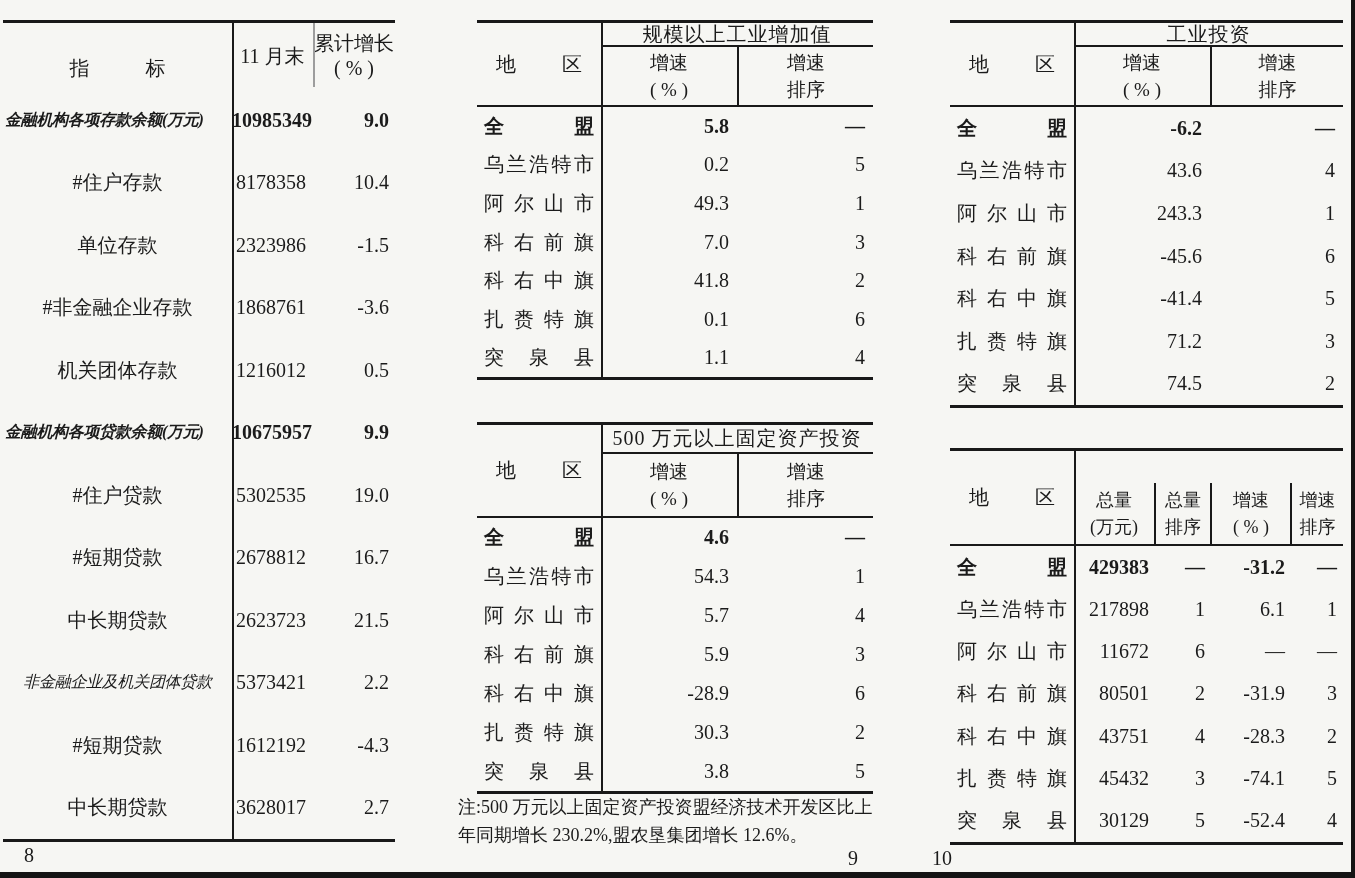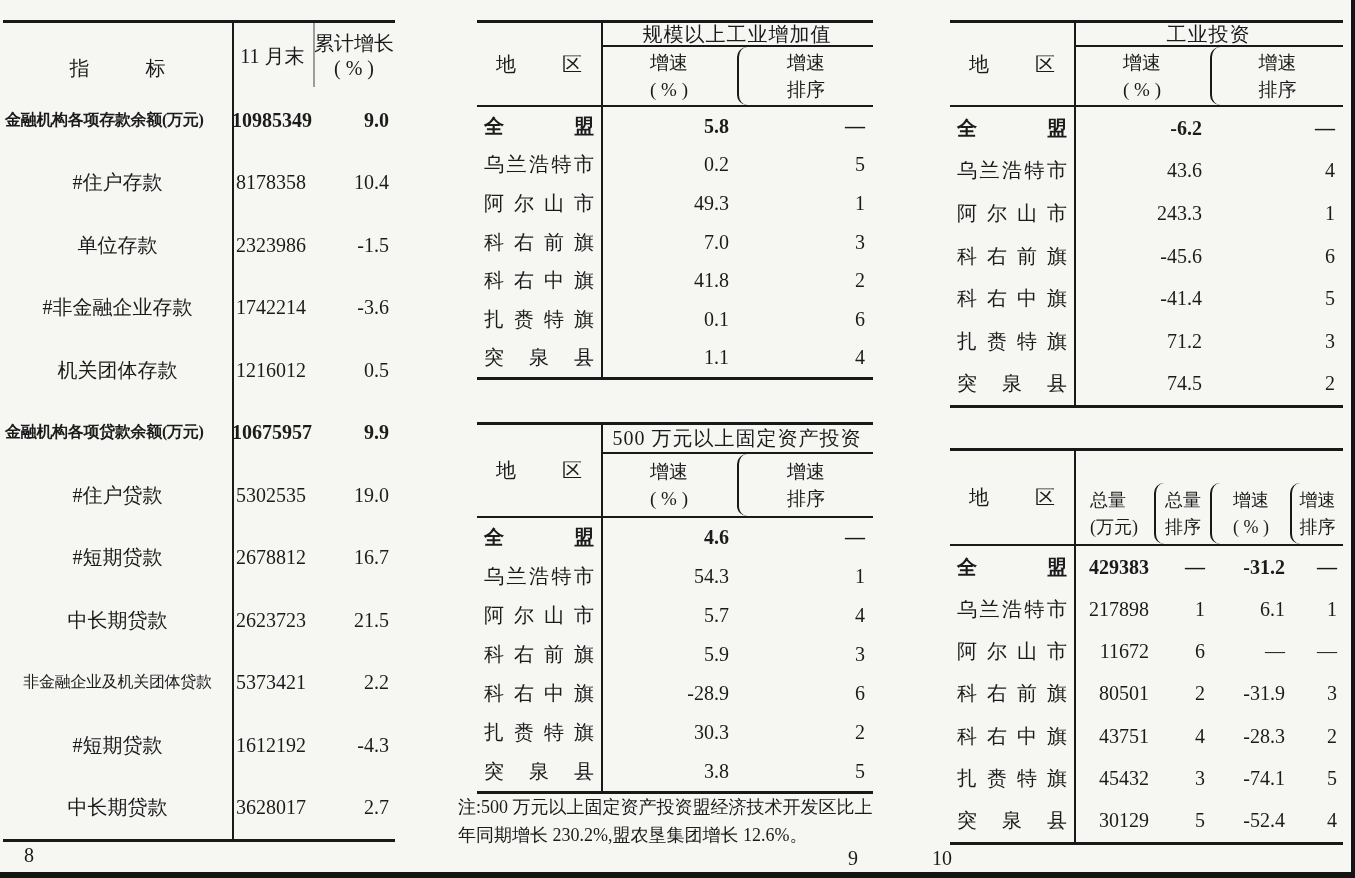--- a/index.html
+++ b/index.html
@@ -18,39 +18,39 @@
   .fin-header { height:66px; display:grid; grid-template-columns:229px 81px 1fr;
     align-items:center; font-size:20px; }
   .fin-header .hc { text-align:center; white-space:pre-line; line-height:25px; }
   .spread { display:inline-block; width:96px; text-align:justify; text-align-last:justify; }
   .spread.w86 { width:86px;font-family:Liberation Serif, serif; }
   .fin-body { position:absolute; top:66px; bottom:0; left:0; right:0;
     display:flex; flex-direction:column; }
   .fin-row { flex:1; display:grid; grid-template-columns:229px 74px 1fr;
     align-items:center; font-size:20px; }
   .fin-row .label { text-align:center; padding:0 3px; }
-  .fin-row .label.condensed { font-size:16px; letter-spacing:-0.3px; }
+  .fin-row .label.condensed { font-size:16px; letter-spacing:-0.3px;font-style:italic; }
   .fin-row .value { text-align:right; }
   .fin-row .growth { text-align:right; padding-right:6px; }
   .fin-row.bold { font-weight:bold; }
   .fin-row.bold .label { text-align:left; padding-left:2px; }
   .fin-vline { position:absolute; left:229px; top:0; bottom:0; width:2px; background:#191919; }
   .fin-vline-gray { position:absolute; left:310px; top:0; height:64px; width:2px; background:#9d9d9d; }
 
   
   .rtable { border-top:3px solid #191919; border-bottom:3px solid #191919; }
   .rt-header { position:relative; height:var(--hh); border-bottom:2px solid #191919; }
   .rt-regh { position:absolute; left:0; top:0; bottom:0; width:124px;
     display:flex; align-items:center; justify-content:center; font-size:20px; }
   .rt-grp { position:absolute; left:124px; right:0; top:0; height:var(--gh);
     border-bottom:2px solid #191919; display:flex; align-items:center; justify-content:center;
     font-size:20px; letter-spacing:1px; }
   .rt-sub { position:absolute; top:var(--gh); height:calc(var(--hh) - var(--gh) - 2px);
-    display:flex; align-items:center; justify-content:center; 
-    white-space:pre-line; font-size:19px; line-height:27px;border-radius:10px; }
+    display:flex; align-items:center; justify-content:center; text-align:center;
+    white-space:pre-line; font-size:19px; line-height:27px; }
   .rt-sub.bl { border-left:2px solid #191919; }
   .s1 { left:124px; width:136px; }
   .s2 { left:260px; right:0; }
   .s41 { left:124px; width:80px; font-size:18px; }
   .s42 { left:204px; width:56px; font-size:18px; }
   .s43 { left:260px; width:80px; font-size:18px; }
   .s44 { left:340px; right:0; font-size:18px; }
   .rt-vline { position:absolute; left:124px; top:0; bottom:0; width:2px; background:#191919; }
   .rt-body { position:absolute; top:var(--hh); bottom:0; left:0; right:0;
     display:flex; flex-direction:column; }
@@ -99,21 +99,21 @@
         <div class="value">8178358</div>
         <div class="growth">10.4</div>
       </div>
       <div class="fin-row">
         <div class="label">单位存款</div>
         <div class="value">2323986</div>
         <div class="growth">-1.5</div>
       </div>
       <div class="fin-row">
         <div class="label">#非金融企业存款</div>
-        <div class="value">1742214</div>
+        <div class="value">1868761</div>
         <div class="growth">-3.6</div>
       </div>
       <div class="fin-row">
         <div class="label">机关团体存款</div>
         <div class="value">1216012</div>
         <div class="growth">0.5</div>
       </div>
       <div class="fin-row bold">
         <div class="label condensed">金融机构各项贷款余额(万元)</div>
         <div class="value">10675957</div>

